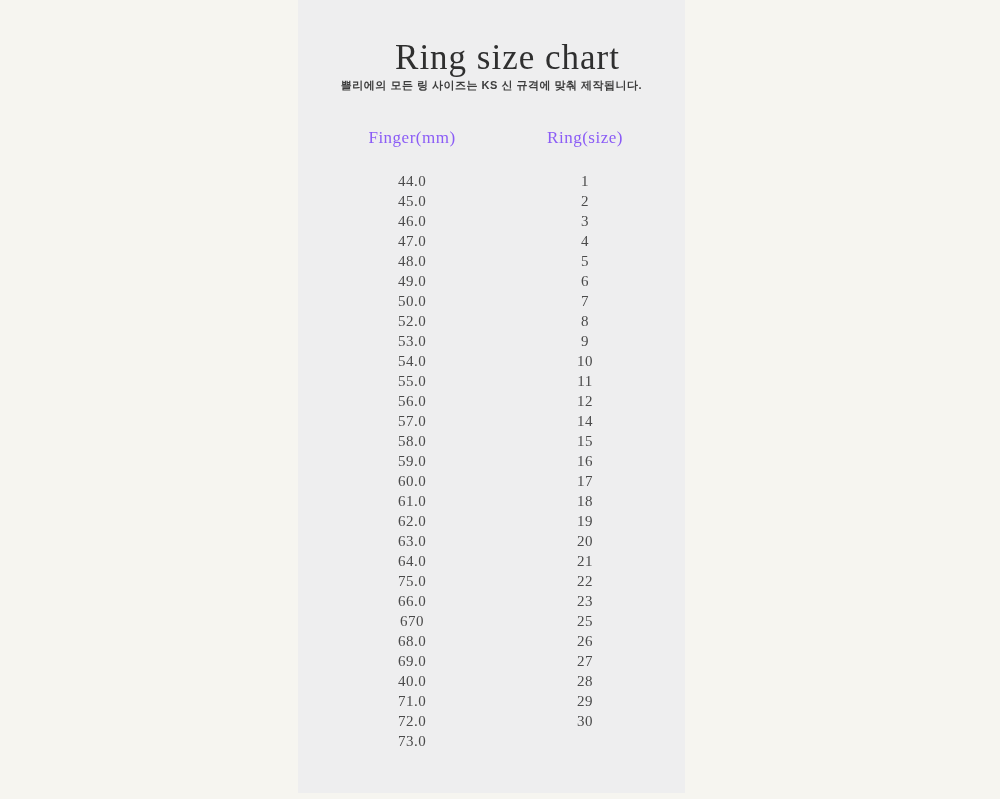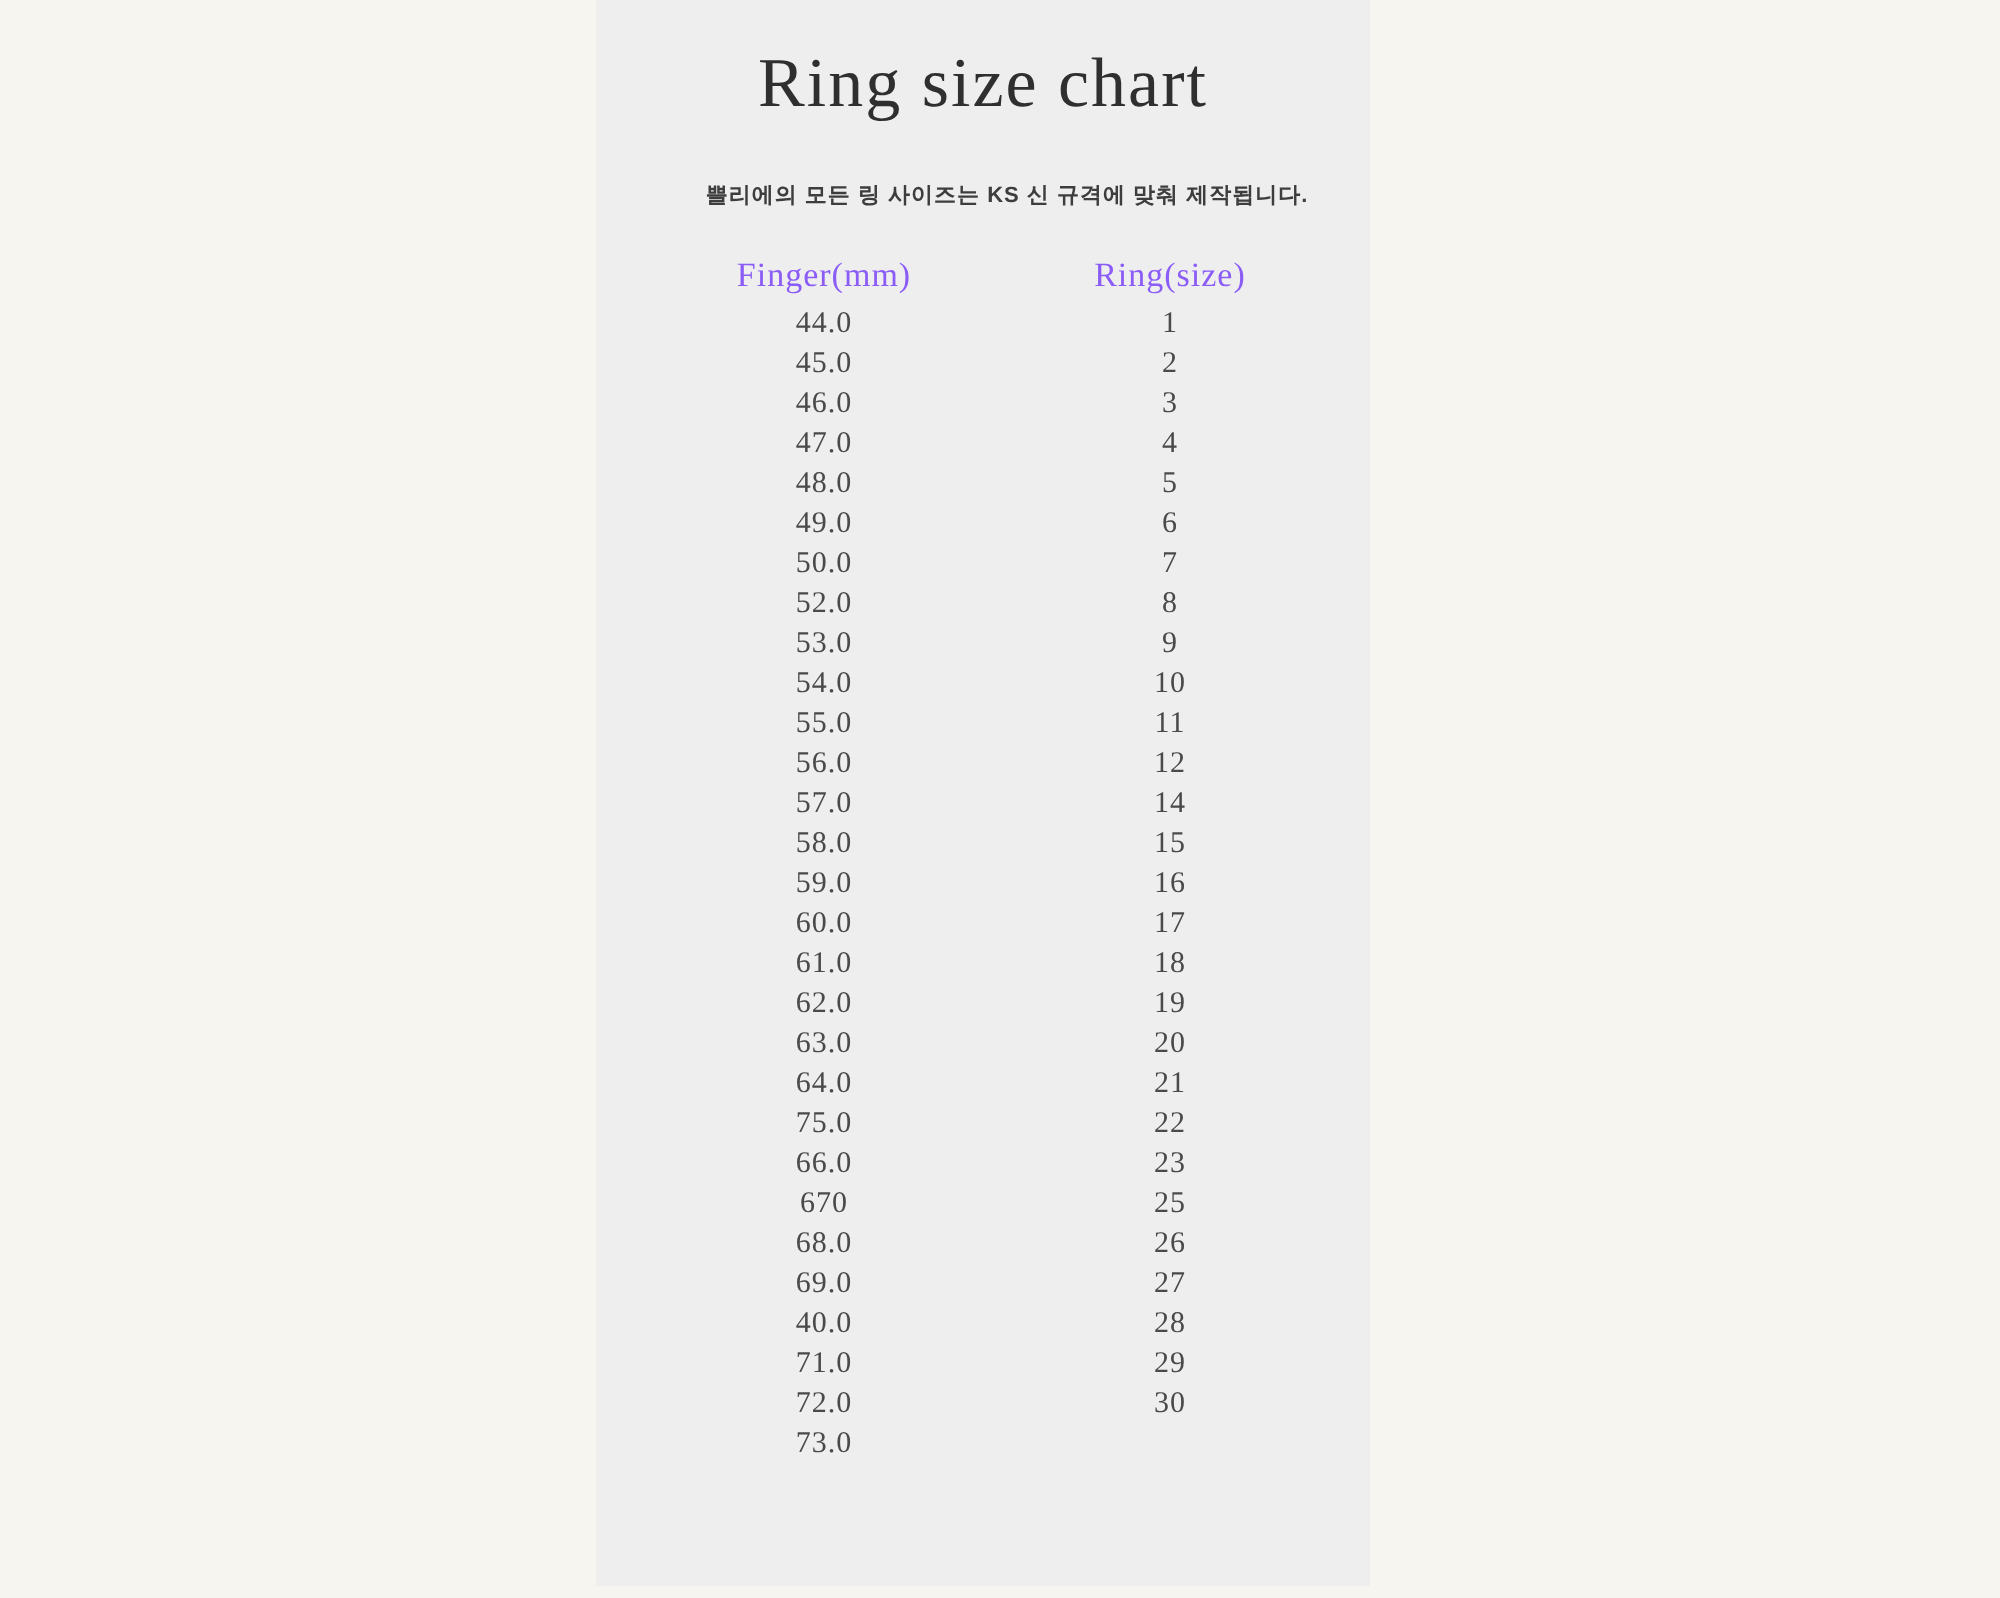--- a/index.html
+++ b/index.html
@@ -24,34 +24,34 @@
     top: 0;
     width: 387px;
     height: 793px;
     background: #EEEEEF;
   }
   .title {
     position: absolute;
     top: 22px;
     left: 0;
     width: 100%;
-    margin: 0;
+    margin: 16px;
     text-align: center;
     font-family: "Liberation Serif", serif;
     font-weight: 400;
     font-size: 35px;
     letter-spacing: 1px;
     color: #2F2F2F;
   }
   .subtitle {
     position: absolute;
     top: 78px;
     left: 0;
     width: 100%;
-    margin: 12px;
+    margin: 0;
     text-align: center;
     font-family: "Liberation Sans", sans-serif;
     font-weight: 700;
     font-size: 11px;
     letter-spacing: 0.5px;
     color: #3D3D3D;
   }
   .table {
     position: absolute;
     top: 127px;
@@ -69,21 +69,21 @@
   .col-ring   { left: 187px; }
   .col-header {
     font-family: "Liberation Serif", serif;
     font-size: 17px;
     letter-spacing: 0.5px;
     color: #8b5cf6;
     height: 22px;
     line-height: 22px;
   }
   .cells {
-    margin-top: 3px;
+    margin-top: 22px;
   }
   .cell {
     font-family: "Liberation Serif", serif;
     font-size: 15px;
     line-height: 20px;
     height: 20px;
     letter-spacing: 0.5px;
     color: #4A4A4A;
   }
 </style>

